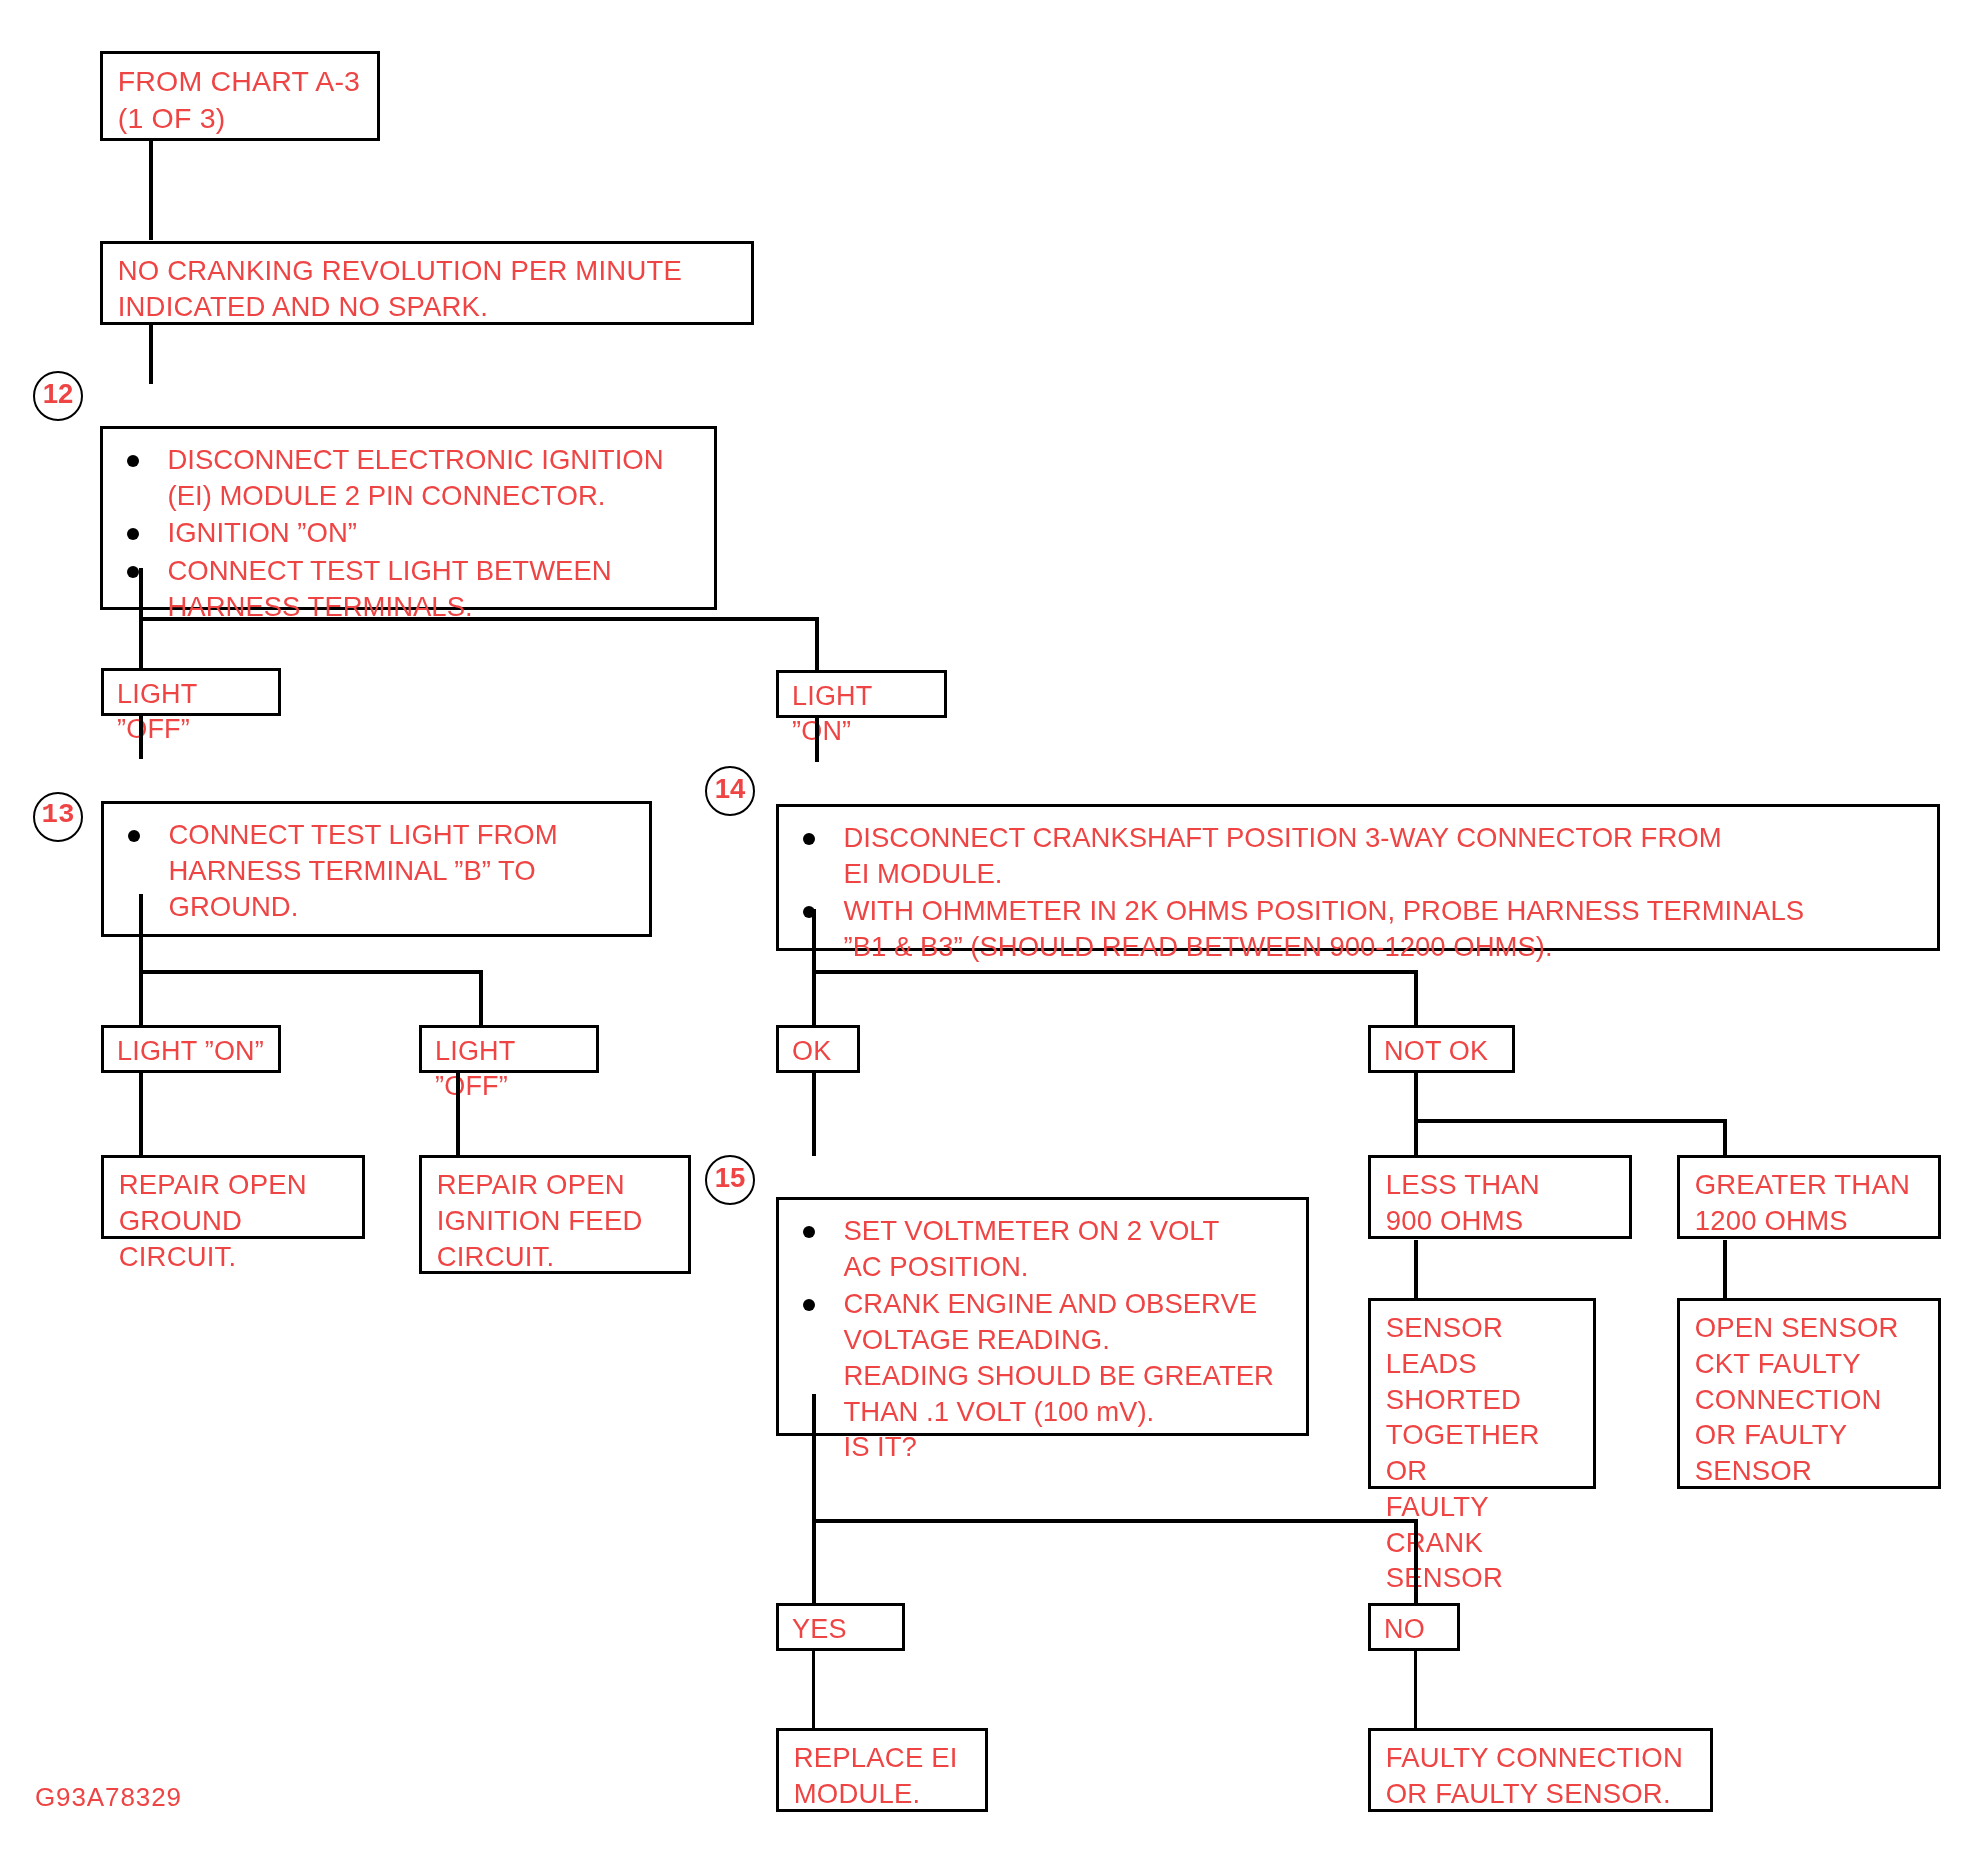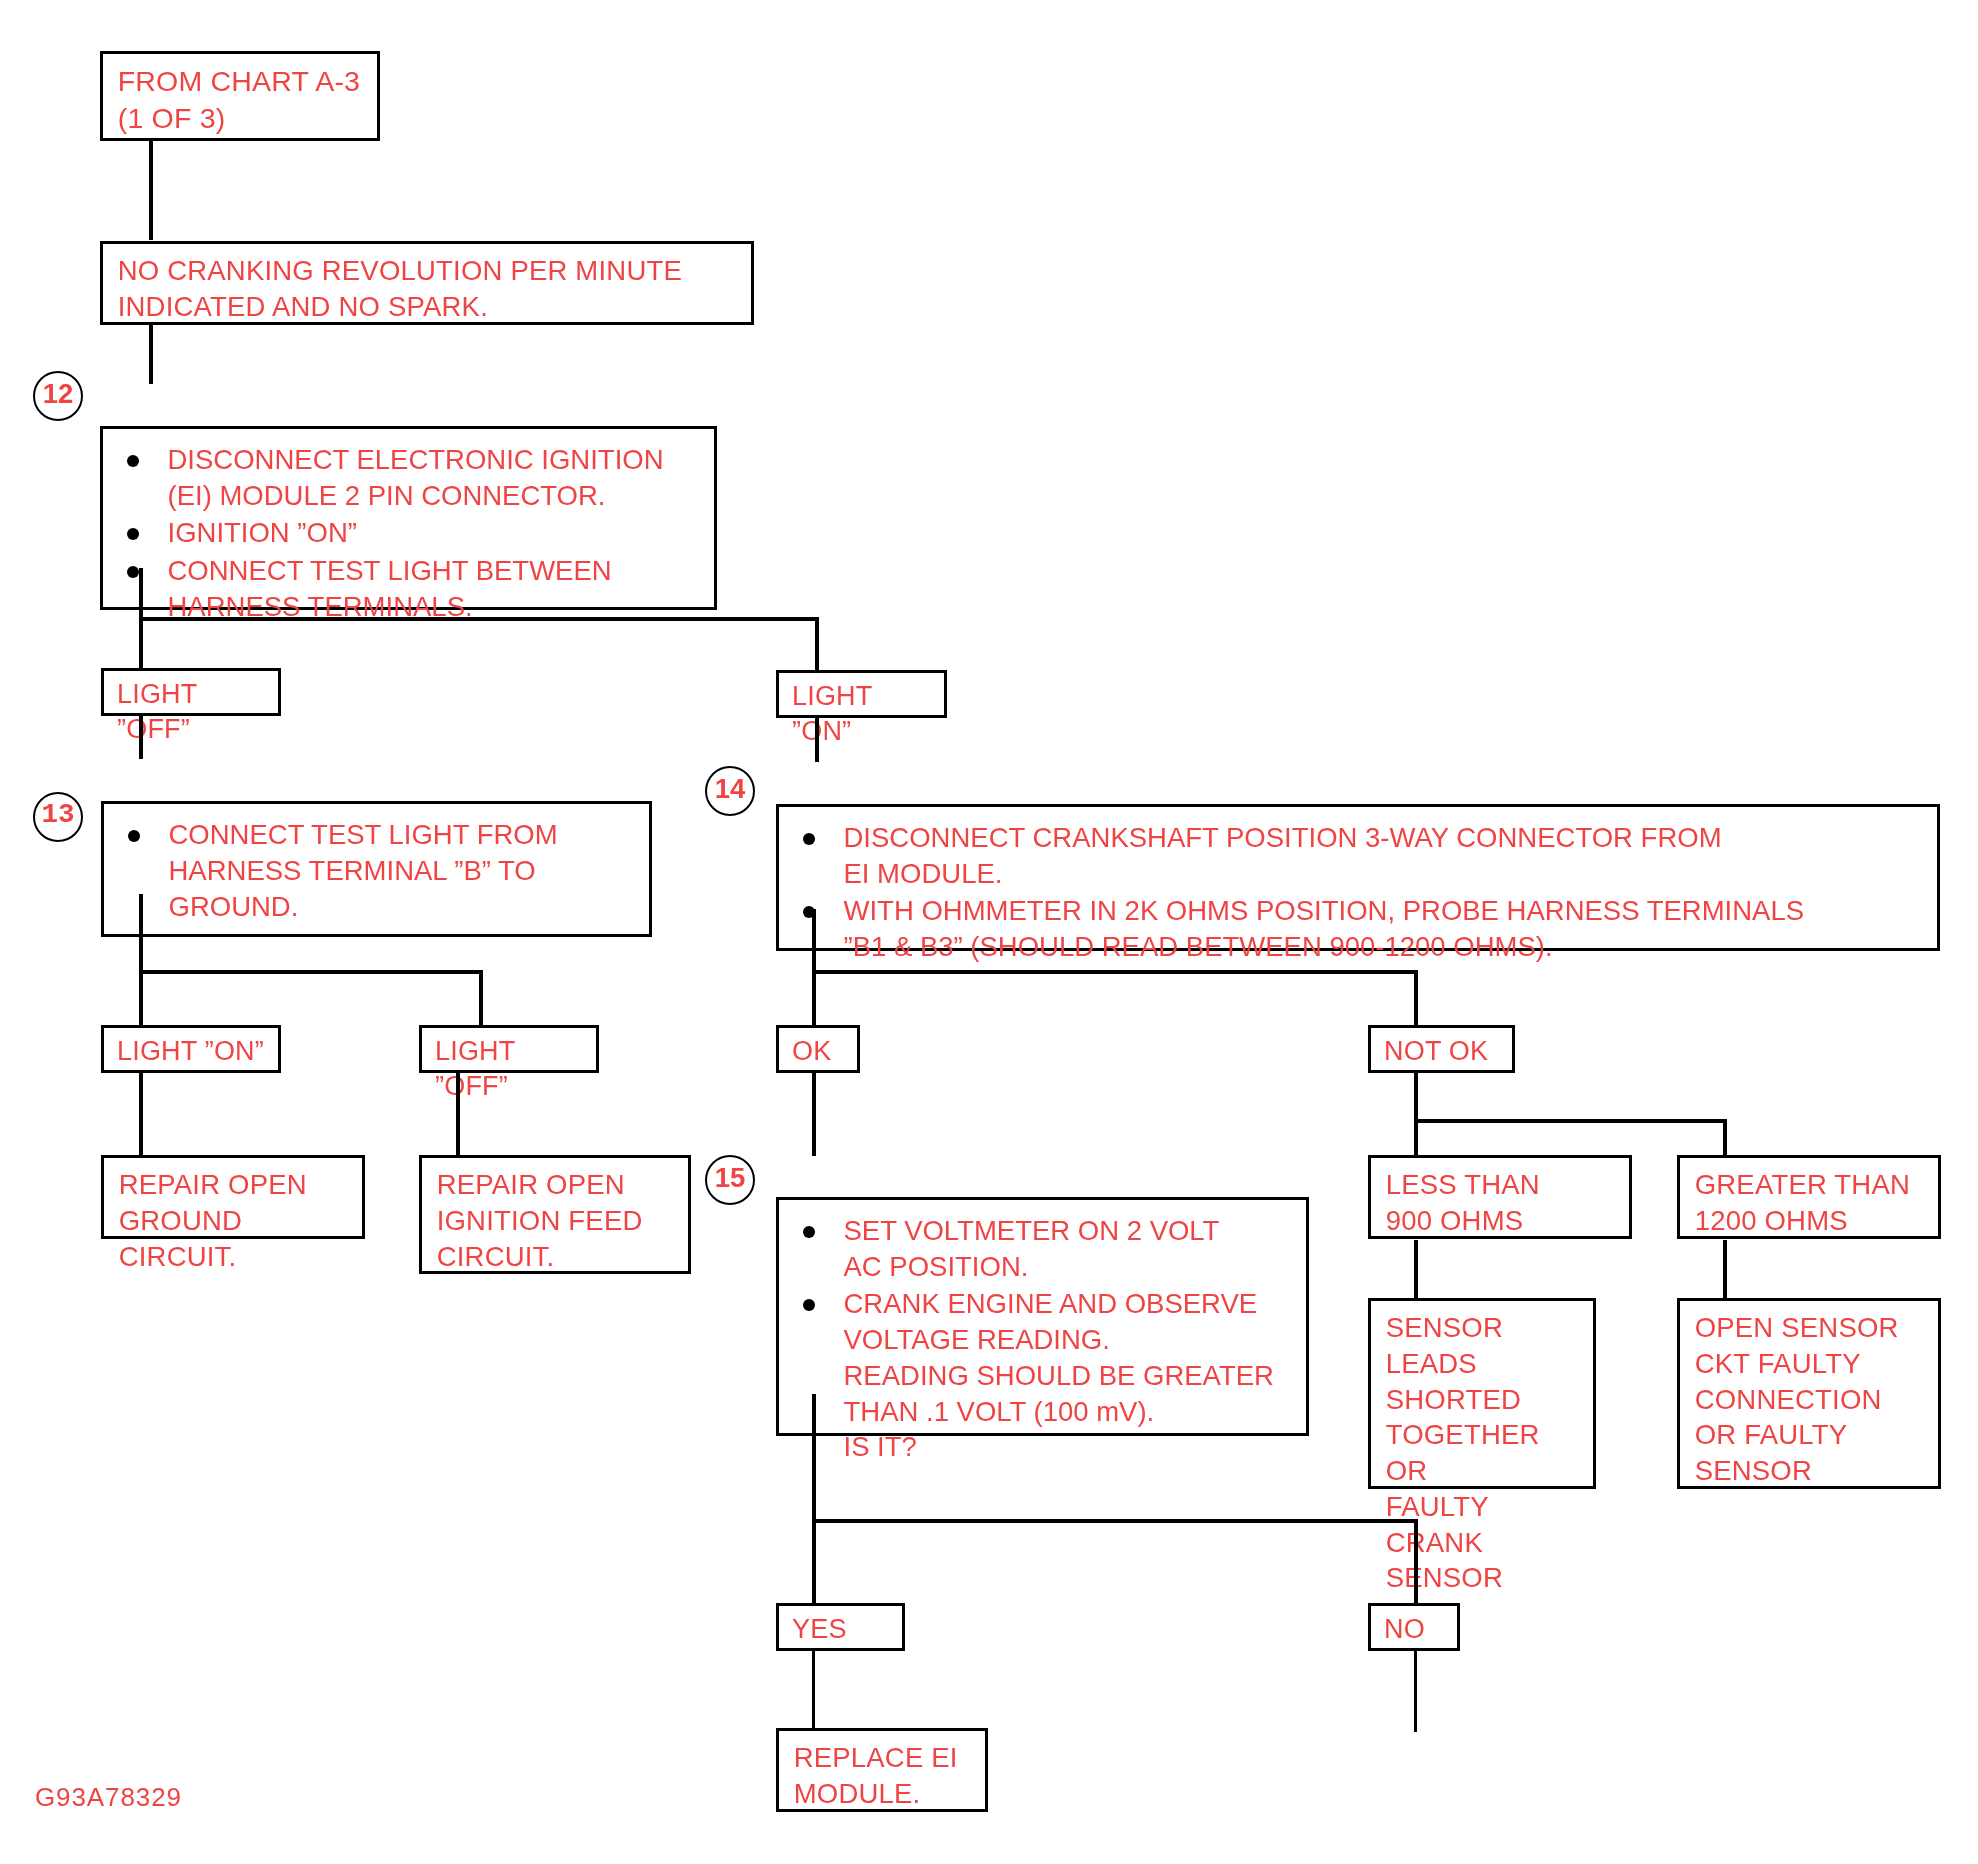--- a/index.html
+++ b/index.html
@@ -214,17 +214,19 @@
   <div class="vline" style="left:1414px; top:1519px; height:88px;"></div>
 
   <div class="box small" style="left:776px; top:1603px; width:129px; height:48px;">YES</div>
   <div class="box small" style="left:1368px; top:1603px; width:92px; height:48px;">NO</div>
 
   <div class="vline thinline" style="left:812px; top:1651px; height:81px; width:2.8px;"></div>
   <div class="vline thinline" style="left:1414px; top:1651px; height:81px; width:2.8px;"></div>
 
   <div class="box" style="left:776px; top:1728px; width:212px; height:84px;">REPLACE EI
 MODULE.</div>
+  <div class="box" style="left:1368px; top:1728px; width:345px; height:84px;">FAULTY CONNECTION
+OR FAULTY SENSOR.</div>
 
   <div class="footer-code" style="left:35px; top:1782px;">G93A78329</div>
 
 </div>
 
 
 </body></html>

